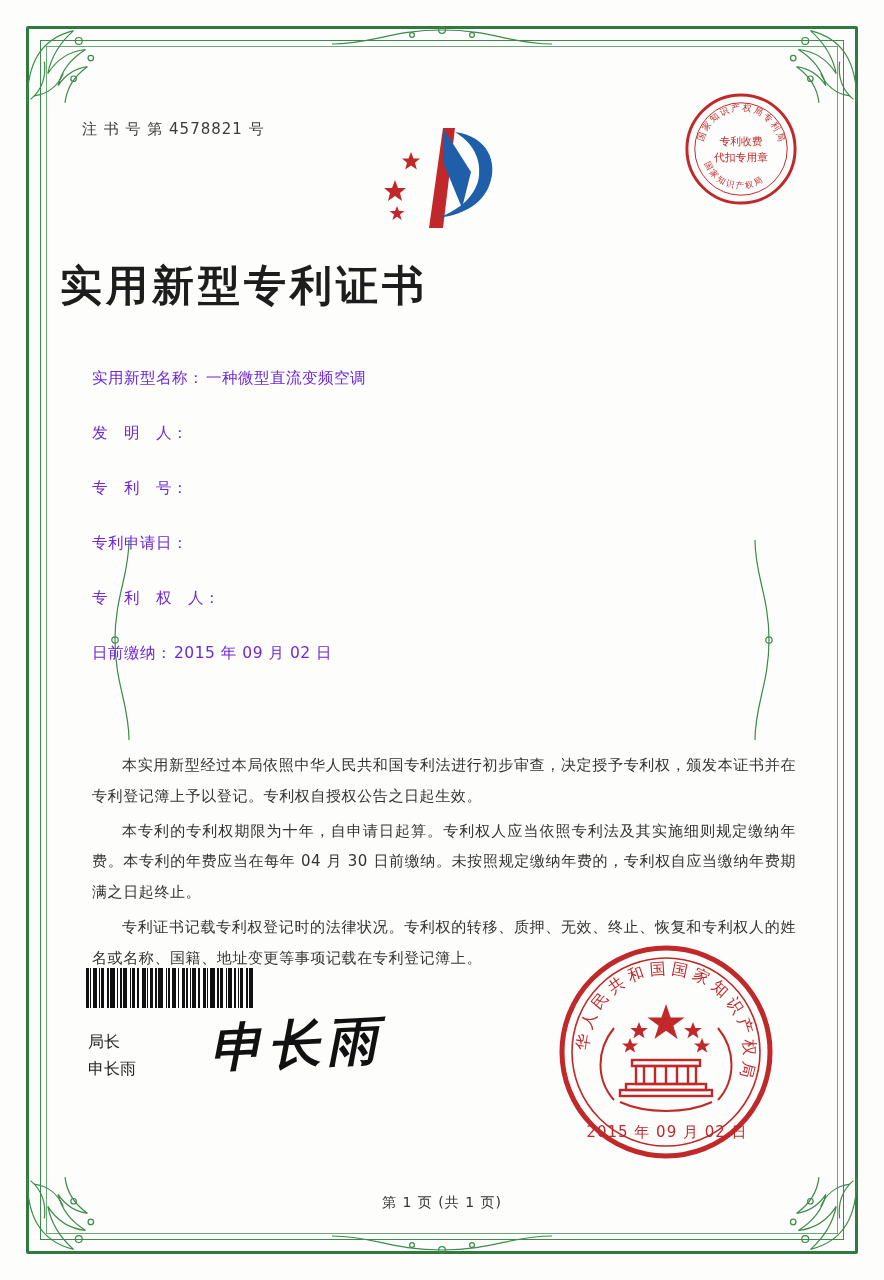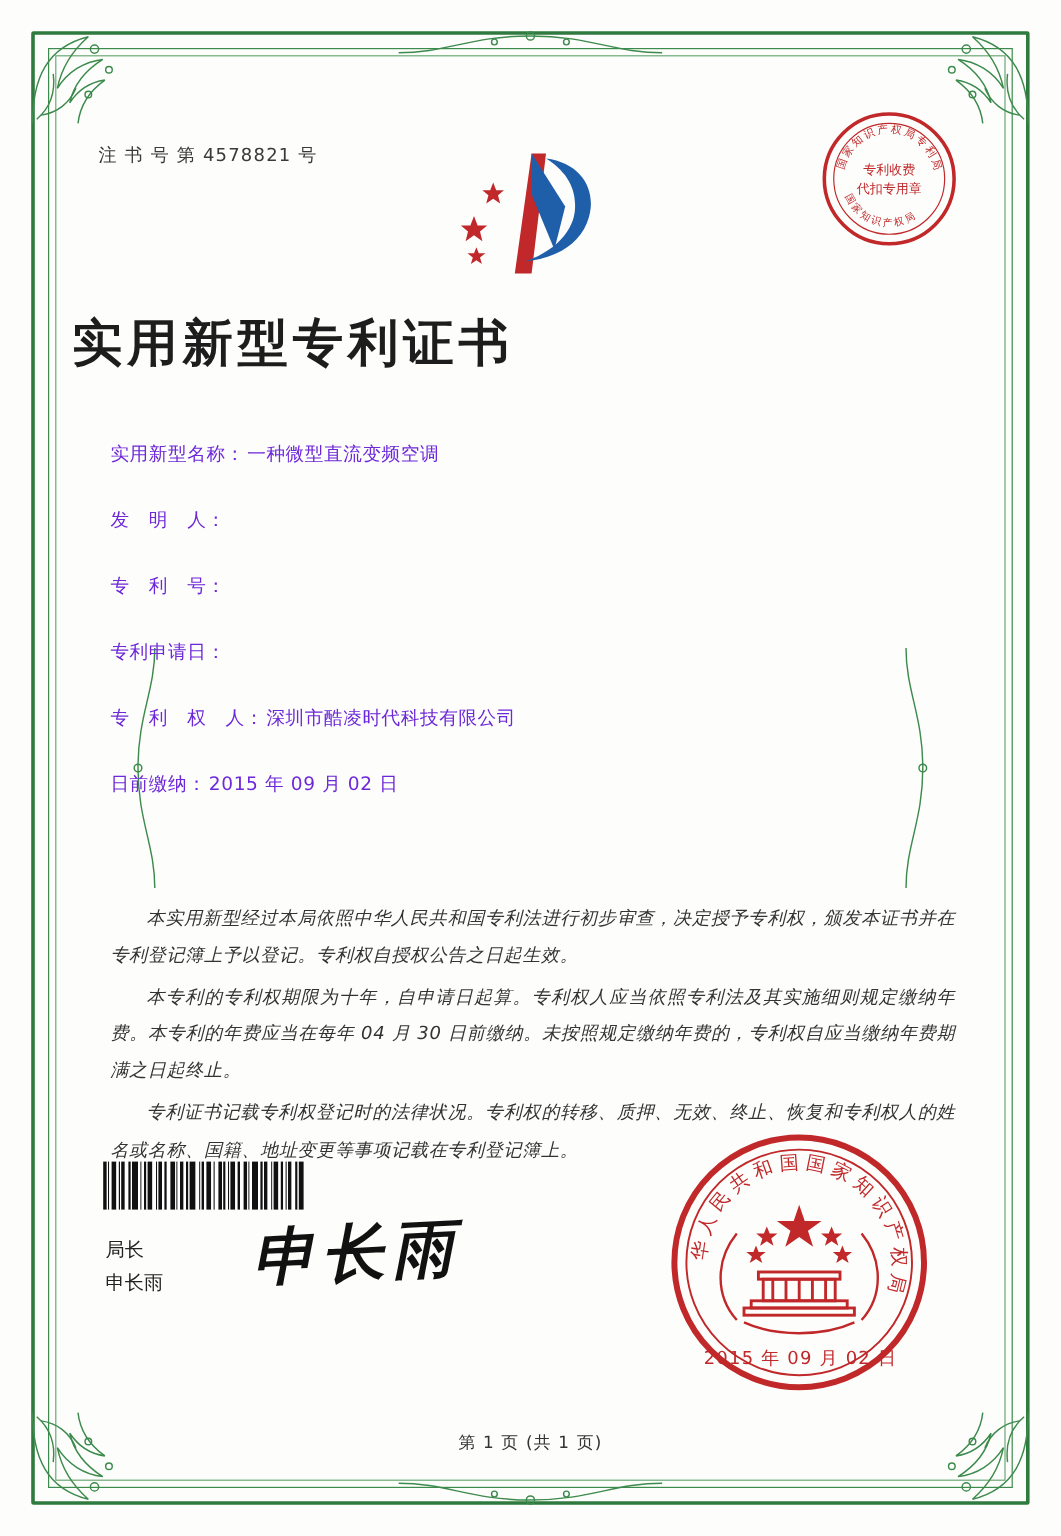--- a/index.html
+++ b/index.html
@@ -155,21 +155,20 @@
     top: 690px;
     font-size: 15px;
     line-height: 2.05;
     color: #333;
     letter-spacing: 0.6px;
   }
   .paragraphs p {
     margin: 0 0 4px 0;
     text-indent: 2em;
     text-align: justify;
-    font-style: italic;
   }
 
   
   .barcode {
     position: absolute;
     left: 26px;
     top: 908px;
     width: 260px;
     height: 40px;
     display: flex;
@@ -359,21 +358,20 @@
         <span class="field-label">发　明　人：</span>
       </div>
       <div class="field-row">
         <span class="field-label">专　利　号：</span>
       </div>
       <div class="field-row">
         <span class="field-label">专利申请日：</span>
       </div>
       <div class="field-row">
         <span class="field-label">专　利　权　人：</span>
-        <span class="field-value">深圳市酷凌时代科技有限公司</span>
       </div>
       <div class="field-row">
         <span class="field-label">日前缴纳：</span>
         <span class="field-value">2015 年 09 月 02 日</span>
       </div>
     </div>
 
     <div class="paragraphs">
       <p>本实用新型经过本局依照中华人民共和国专利法进行初步审查，决定授予专利权，颁发本证书并在专利登记簿上予以登记。专利权自授权公告之日起生效。</p>
       <p>本专利的专利权期限为十年，自申请日起算。专利权人应当依照专利法及其实施细则规定缴纳年费。本专利的年费应当在每年 04 月 30 日前缴纳。未按照规定缴纳年费的，专利权自应当缴纳年费期满之日起终止。</p>

